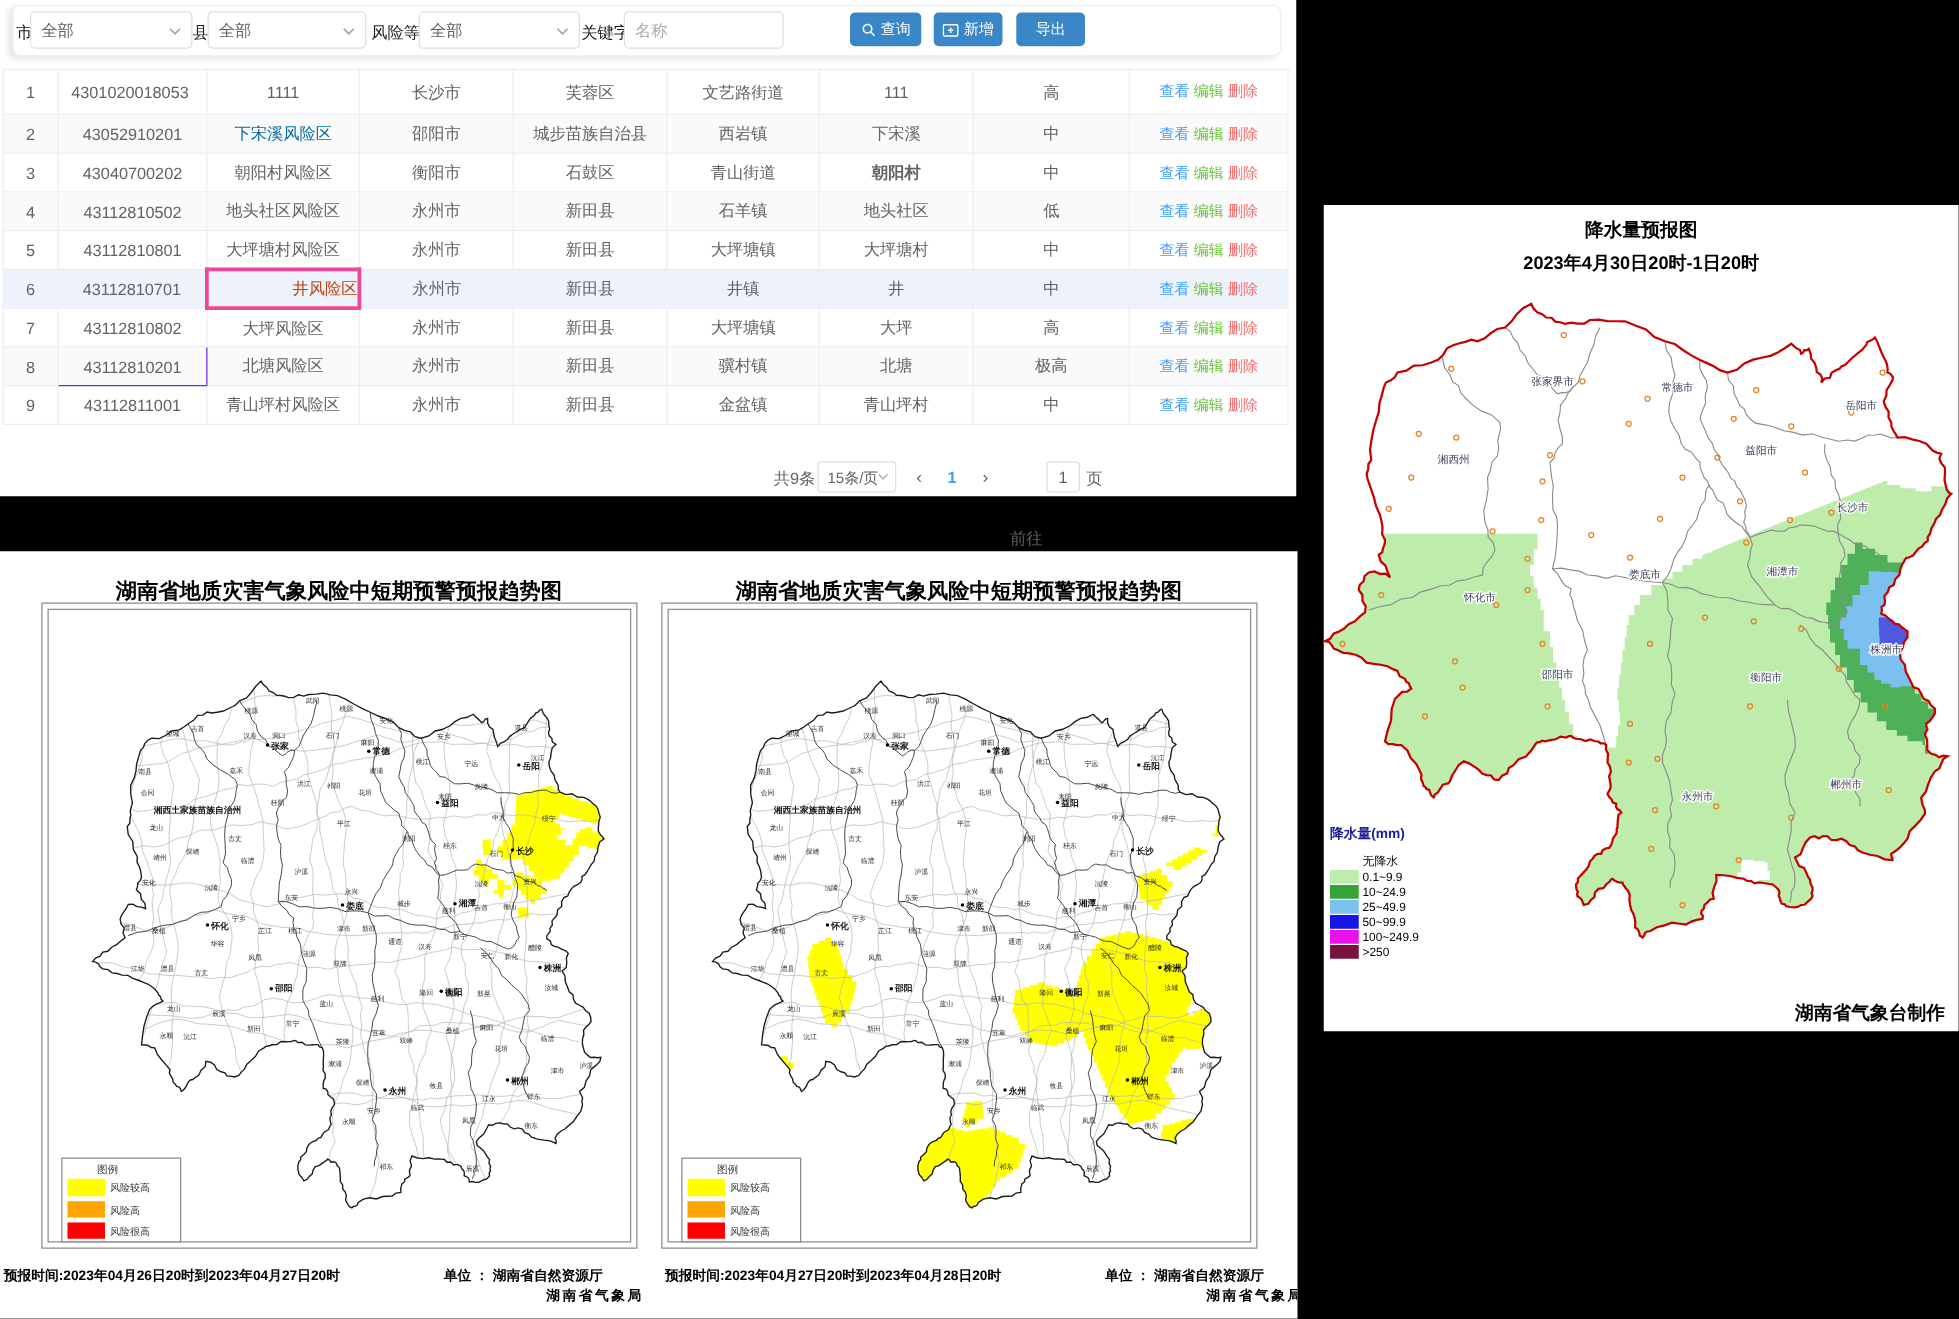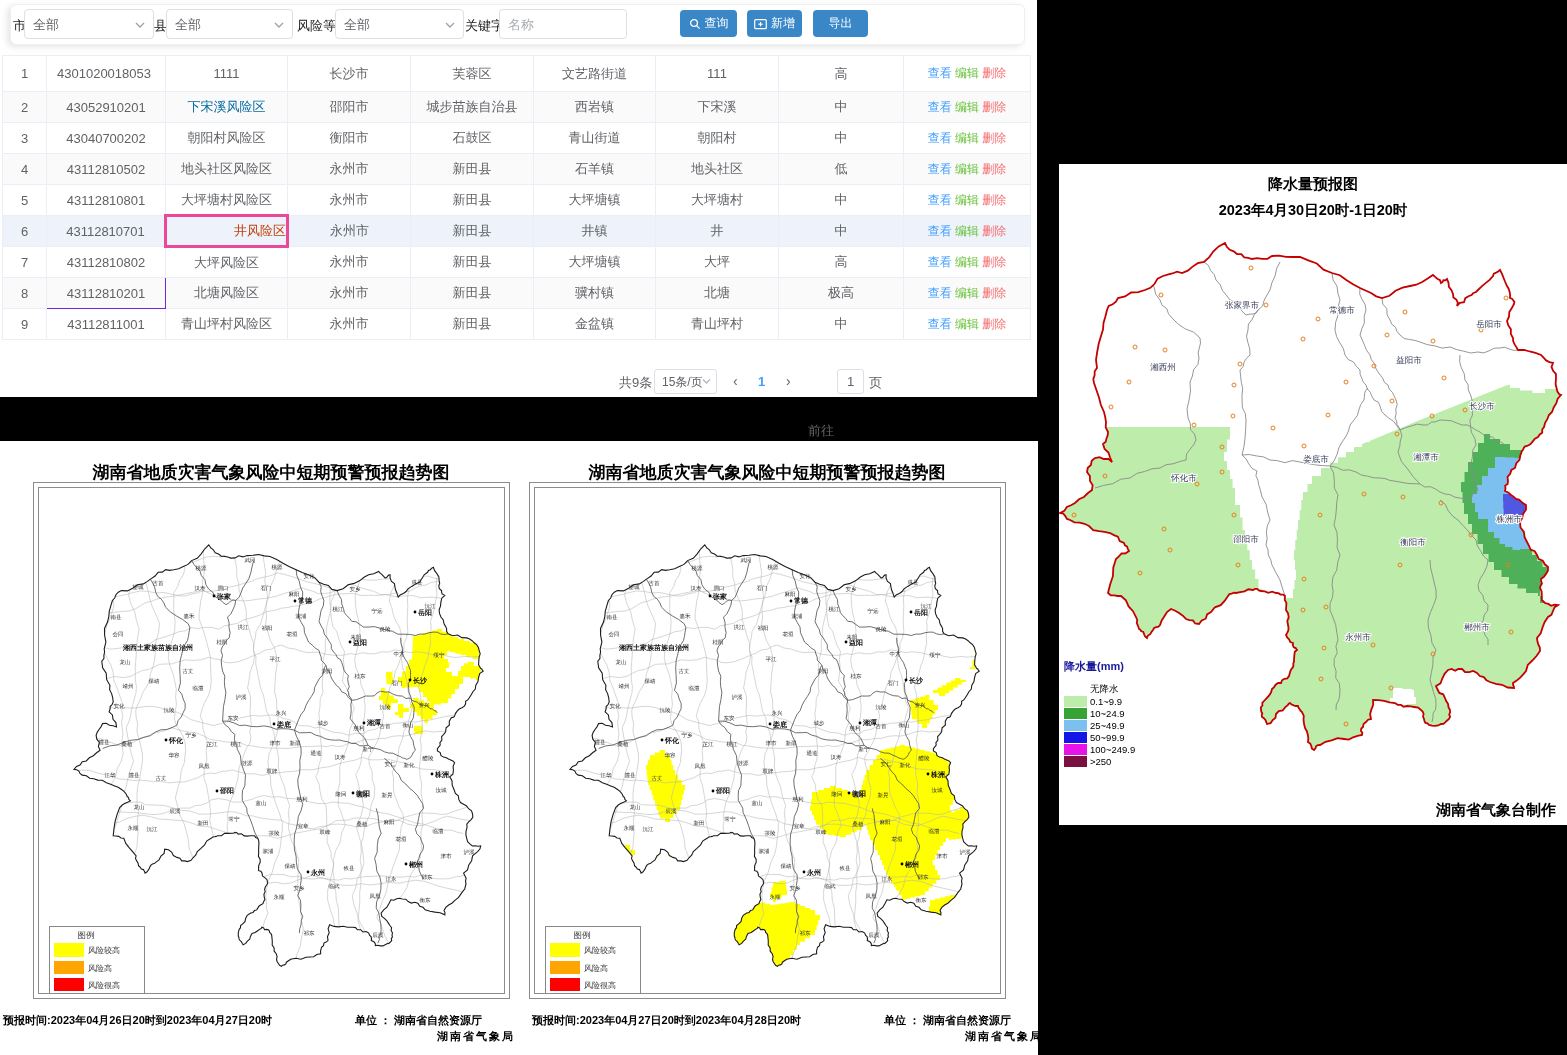--- a/index.html
+++ b/index.html
@@ -86,21 +86,21 @@
           <td style="border:1px solid #ebeef5;text-align:center;color:#606266;padding:0;white-space:nowrap;overflow:hidden;">中</td>
           <td style="border:1px solid #ebeef5;text-align:center;padding:0;font-size:12px;white-space:nowrap;overflow:hidden;"><span style="color:#409eff;">查看</span> <span style="color:#67c23a;">编辑</span> <span style="color:#f56c6c;">删除</span></td>
         </tr>
         <tr style="height:31px;background:#fff;">
           <td style="border:1px solid #ebeef5;text-align:center;color:#606266;padding:0;white-space:nowrap;overflow:hidden;">3</td>
           <td style="border:1px solid #ebeef5;text-align:center;color:#606266;padding:0;white-space:nowrap;overflow:hidden;">43040700202</td>
           <td style="border:1px solid #ebeef5;text-align:center;color:#606266;padding:0;white-space:nowrap;overflow:hidden;">朝阳村风险区</td>
           <td style="border:1px solid #ebeef5;text-align:center;color:#606266;padding:0;white-space:nowrap;overflow:hidden;">衡阳市</td>
           <td style="border:1px solid #ebeef5;text-align:center;color:#606266;padding:0;white-space:nowrap;overflow:hidden;">石鼓区</td>
           <td style="border:1px solid #ebeef5;text-align:center;color:#606266;padding:0;white-space:nowrap;overflow:hidden;">青山街道</td>
-          <td style="border:1px solid #ebeef5;text-align:center;color:#606266;padding:0;white-space:nowrap;overflow:hidden;">朝阳村</td>
+          <td style="border:1px solid #ebeef5;text-align:center;color:#606266;padding:0;white-space:nowrap;overflow:hidden;font-weight:bold;">朝阳村</td>
           <td style="border:1px solid #ebeef5;text-align:center;color:#606266;padding:0;white-space:nowrap;overflow:hidden;">中</td>
           <td style="border:1px solid #ebeef5;text-align:center;padding:0;font-size:12px;white-space:nowrap;overflow:hidden;"><span style="color:#409eff;">查看</span> <span style="color:#67c23a;">编辑</span> <span style="color:#f56c6c;">删除</span></td>
         </tr>
         <tr style="height:31px;background:#fafafa;">
           <td style="border:1px solid #ebeef5;text-align:center;color:#606266;padding:0;white-space:nowrap;overflow:hidden;">4</td>
           <td style="border:1px solid #ebeef5;text-align:center;color:#606266;padding:0;white-space:nowrap;overflow:hidden;">43112810502</td>
           <td style="border:1px solid #ebeef5;text-align:center;color:#606266;padding:0;white-space:nowrap;overflow:hidden;">地头社区风险区</td>
           <td style="border:1px solid #ebeef5;text-align:center;color:#606266;padding:0;white-space:nowrap;overflow:hidden;">永州市</td>
           <td style="border:1px solid #ebeef5;text-align:center;color:#606266;padding:0;white-space:nowrap;overflow:hidden;">新田县</td>
           <td style="border:1px solid #ebeef5;text-align:center;color:#606266;padding:0;white-space:nowrap;overflow:hidden;">石羊镇</td>

